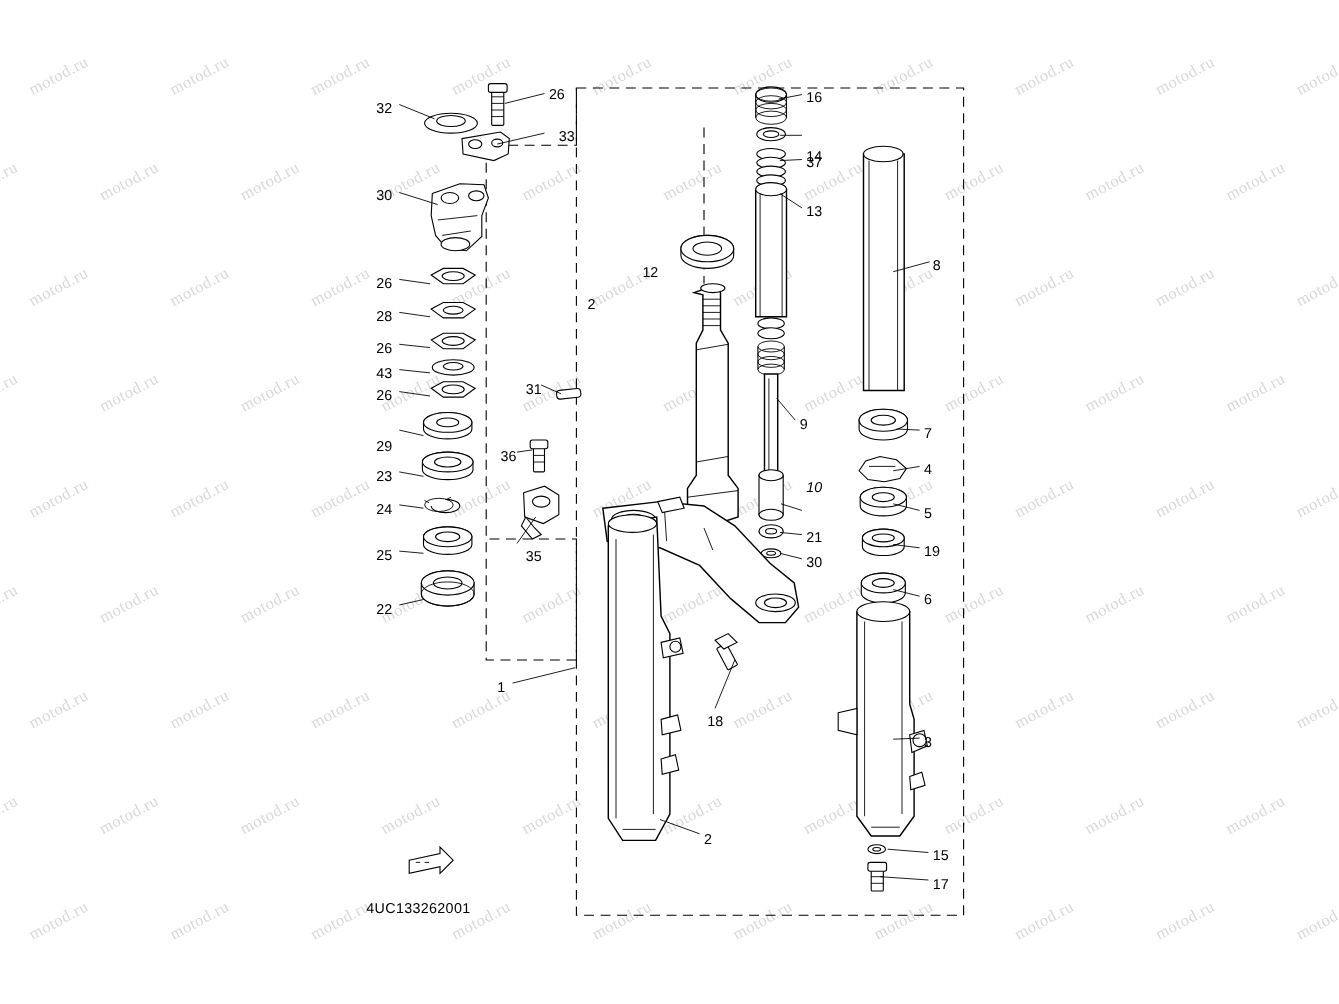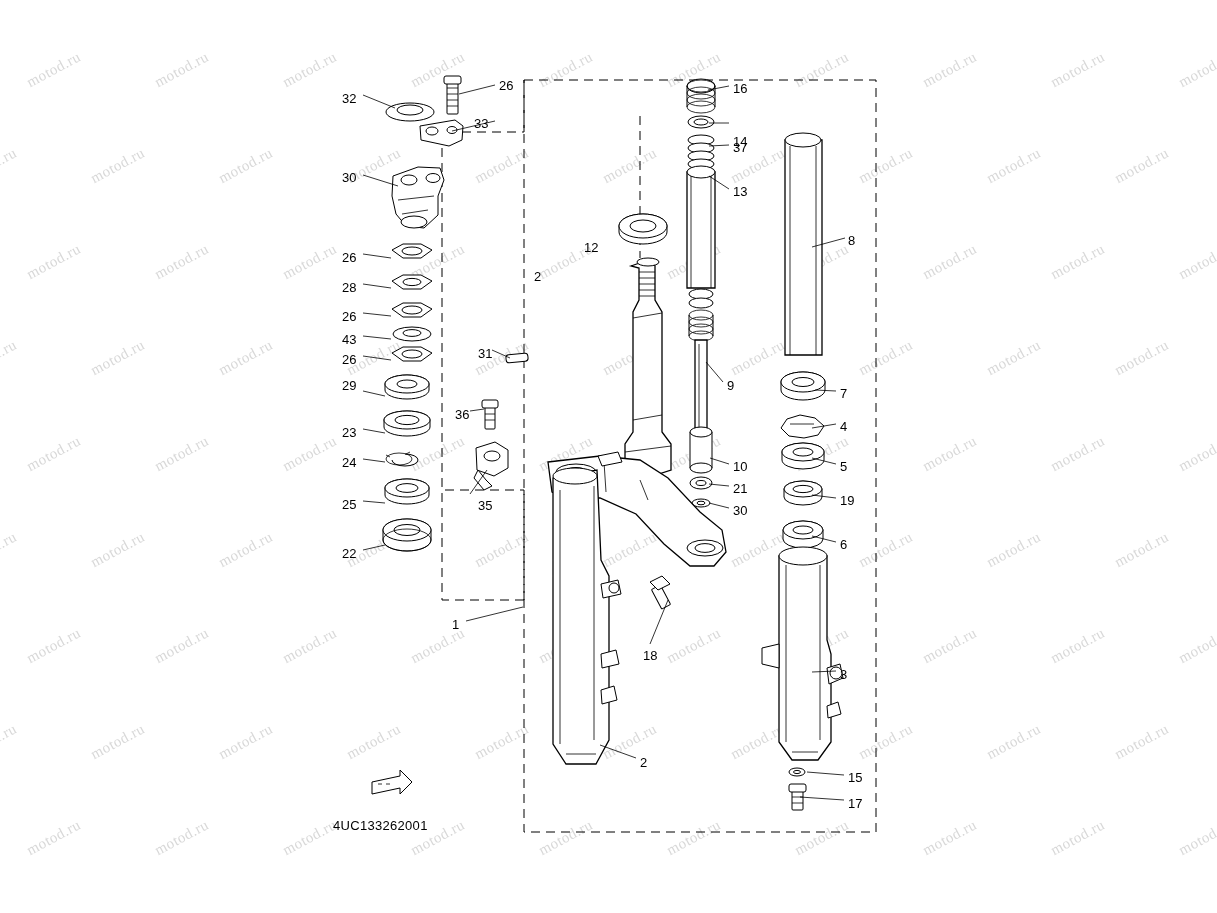--- a/index.html
+++ b/index.html
@@ -468,28 +468,28 @@
       <path class="fillw" d="M372 782 L400 776 L400 770 L412 782 L400 794 L400 788 L372 794 Z"></path>
       <path class="thin" d="M378 784 L382 784 M386 784 L390 784"></path>
     </g>
 
   </svg>
   </div>
 
   <div id="callout-layer">
       <div class="num" style="left: 499px; top: 78px;">26</div>
       <div class="num" style="left: 342px; top: 91px;">32</div>
-      <div class="num" style="left: 474px; top: 116px; text-align: center;">33</div>
+      <div class="num" style="left: 508px; top: 116px; text-align: center;">33</div>
       <div class="num" style="left: 342px; top: 170px;">30</div>
       <div class="num" style="left: 342px; top: 250px;">26</div>
       <div class="num" style="left: 342px; top: 280px;">28</div>
       <div class="num" style="left: 342px; top: 309px;">26</div>
       <div class="num" style="left: 342px; top: 332px;">43</div>
       <div class="num" style="left: 342px; top: 352px;">26</div>
-      <div class="num" style="left: 342px; top: 378px;">29</div>
+      <div class="num" style="left: 342px; top: 398px;">29</div>
       <div class="num" style="left: 342px; top: 425px;">23</div>
       <div class="num" style="left: 342px; top: 455px;">24</div>
       <div class="num" style="left: 342px; top: 497px;">25</div>
       <div class="num" style="left: 342px; top: 546px;">22</div>
       <div class="num" style="left: 478px; top: 346px;">31</div>
       <div class="num" style="left: 455px; top: 407px;">36</div>
       <div class="num" style="left: 478px; top: 498px;">35</div>
       <div class="num" style="left: 452px; top: 617px;">1</div>
       <div class="num" style="left: 534px; top: 269px;">2</div>
       <div class="num" style="left: 584px; top: 240px;">12</div>
@@ -497,21 +497,21 @@
       <div class="num" style="left: 733px; top: 118px; margin-top: 16px;">14</div>
       <div class="num" style="left: 733px; top: 140px;">37</div>
       <div class="num" style="left: 733px; top: 184px;">13</div>
       <div class="num" style="left: 848px; top: 233px;">8</div>
       <div class="num" style="left: 727px; top: 378px;">9</div>
       <div class="num" style="left: 840px; top: 386px;">7</div>
       <div class="num" style="left: 840px; top: 419px;">4</div>
       <div class="num" style="left: 840px; top: 459px;">5</div>
       <div class="num" style="left: 840px; top: 493px;">19</div>
       <div class="num" style="left: 840px; top: 537px;">6</div>
-      <div class="num" style="left: 733px; top: 459px;">10</div>
+      <div class="num" style="left: 733px; top: 435px; font-style: italic;">10</div>
       <div class="num" style="left: 733px; top: 481px;">21</div>
       <div class="num" style="left: 733px; top: 503px;">30</div>
       <div class="num" style="left: 643px; top: 648px;">18</div>
       <div class="num" style="left: 840px; top: 667px;">3</div>
       <div class="num" style="left: 640px; top: 755px;">2</div>
       <div class="num" style="left: 848px; top: 770px;">15</div>
       <div class="num" style="left: 848px; top: 796px;">17</div>
     </div>
 
   <div id="partcode">4UC133262001</div>

